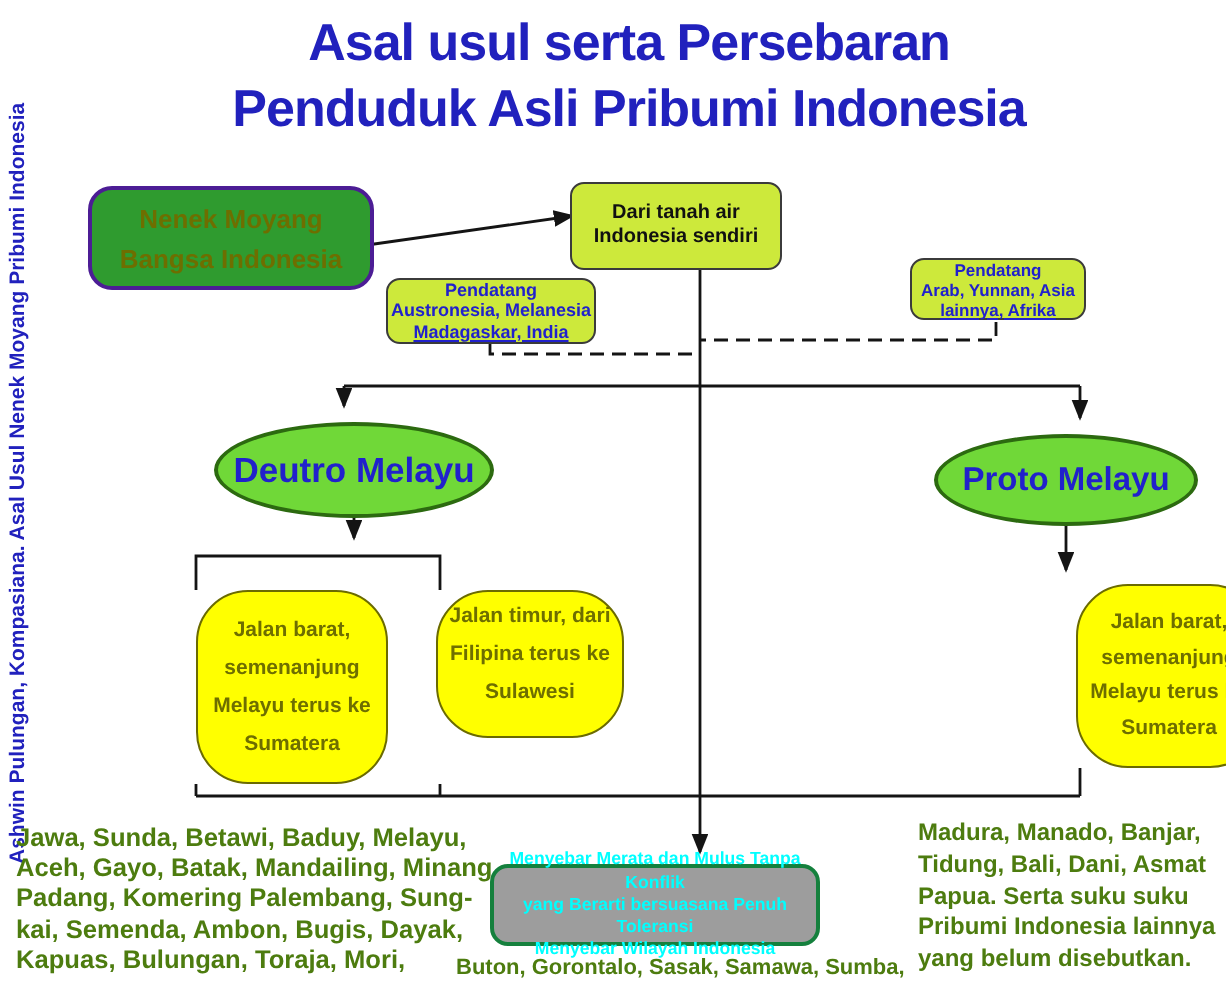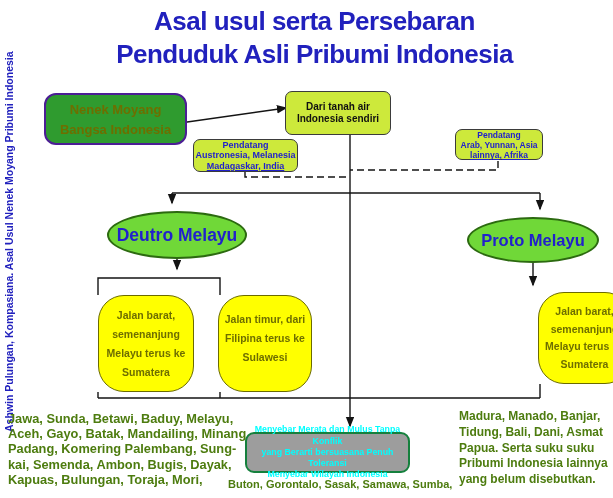--- a/index.html
+++ b/index.html
@@ -39,21 +39,21 @@
     color:#2121cc;font-weight:bold;text-align:center;
   }
   .deutro{left:107px;top:211px;width:140px;height:48px;font-size:17.5px;}
   .proto{left:467px;top:217px;width:132px;height:46px;font-size:16.5px;}
   .ybox{
     background:#ffff00;border:1.6px solid #6b6b00;border-radius:26px;
     display:flex;flex-direction:column;justify-content:center;align-items:center;
     color:#6e6e00;font-weight:bold;font-size:10.5px;text-align:center;line-height:19px;margin-left:46px;
   }
   .y1{left:52px;top:295px;width:96px;height:97px;}
-  .y2{left:172px;top:295px;width:94px;height:97px;line-height:19px;padding-bottom:10px;}
+  .y2{left:172px;top:295px;width:94px;height:74px;line-height:19px;padding-bottom:10px;}
   .y3{left:492px;top:292px;width:93px;height:92px;line-height:17.5px;}
   .grayb{
     left:245px;top:432px;width:165px;height:41px;background:#9d9d9d;
     border:2px solid #15803d;border-radius:9px;
     display:flex;flex-direction:column;justify-content:center;align-items:center;
     color:#00ffff;font-weight:bold;font-size:8.8px;line-height:11.3px;text-align:center;
   }
   .bluelist{color:#4d7c0f;font-weight:bold;white-space:nowrap;}
   .west{left:8px;top:411px;font-size:12.8px;line-height:15.2px;}
   .east{left:459px;top:409px;font-size:12px;line-height:15.8px;}

